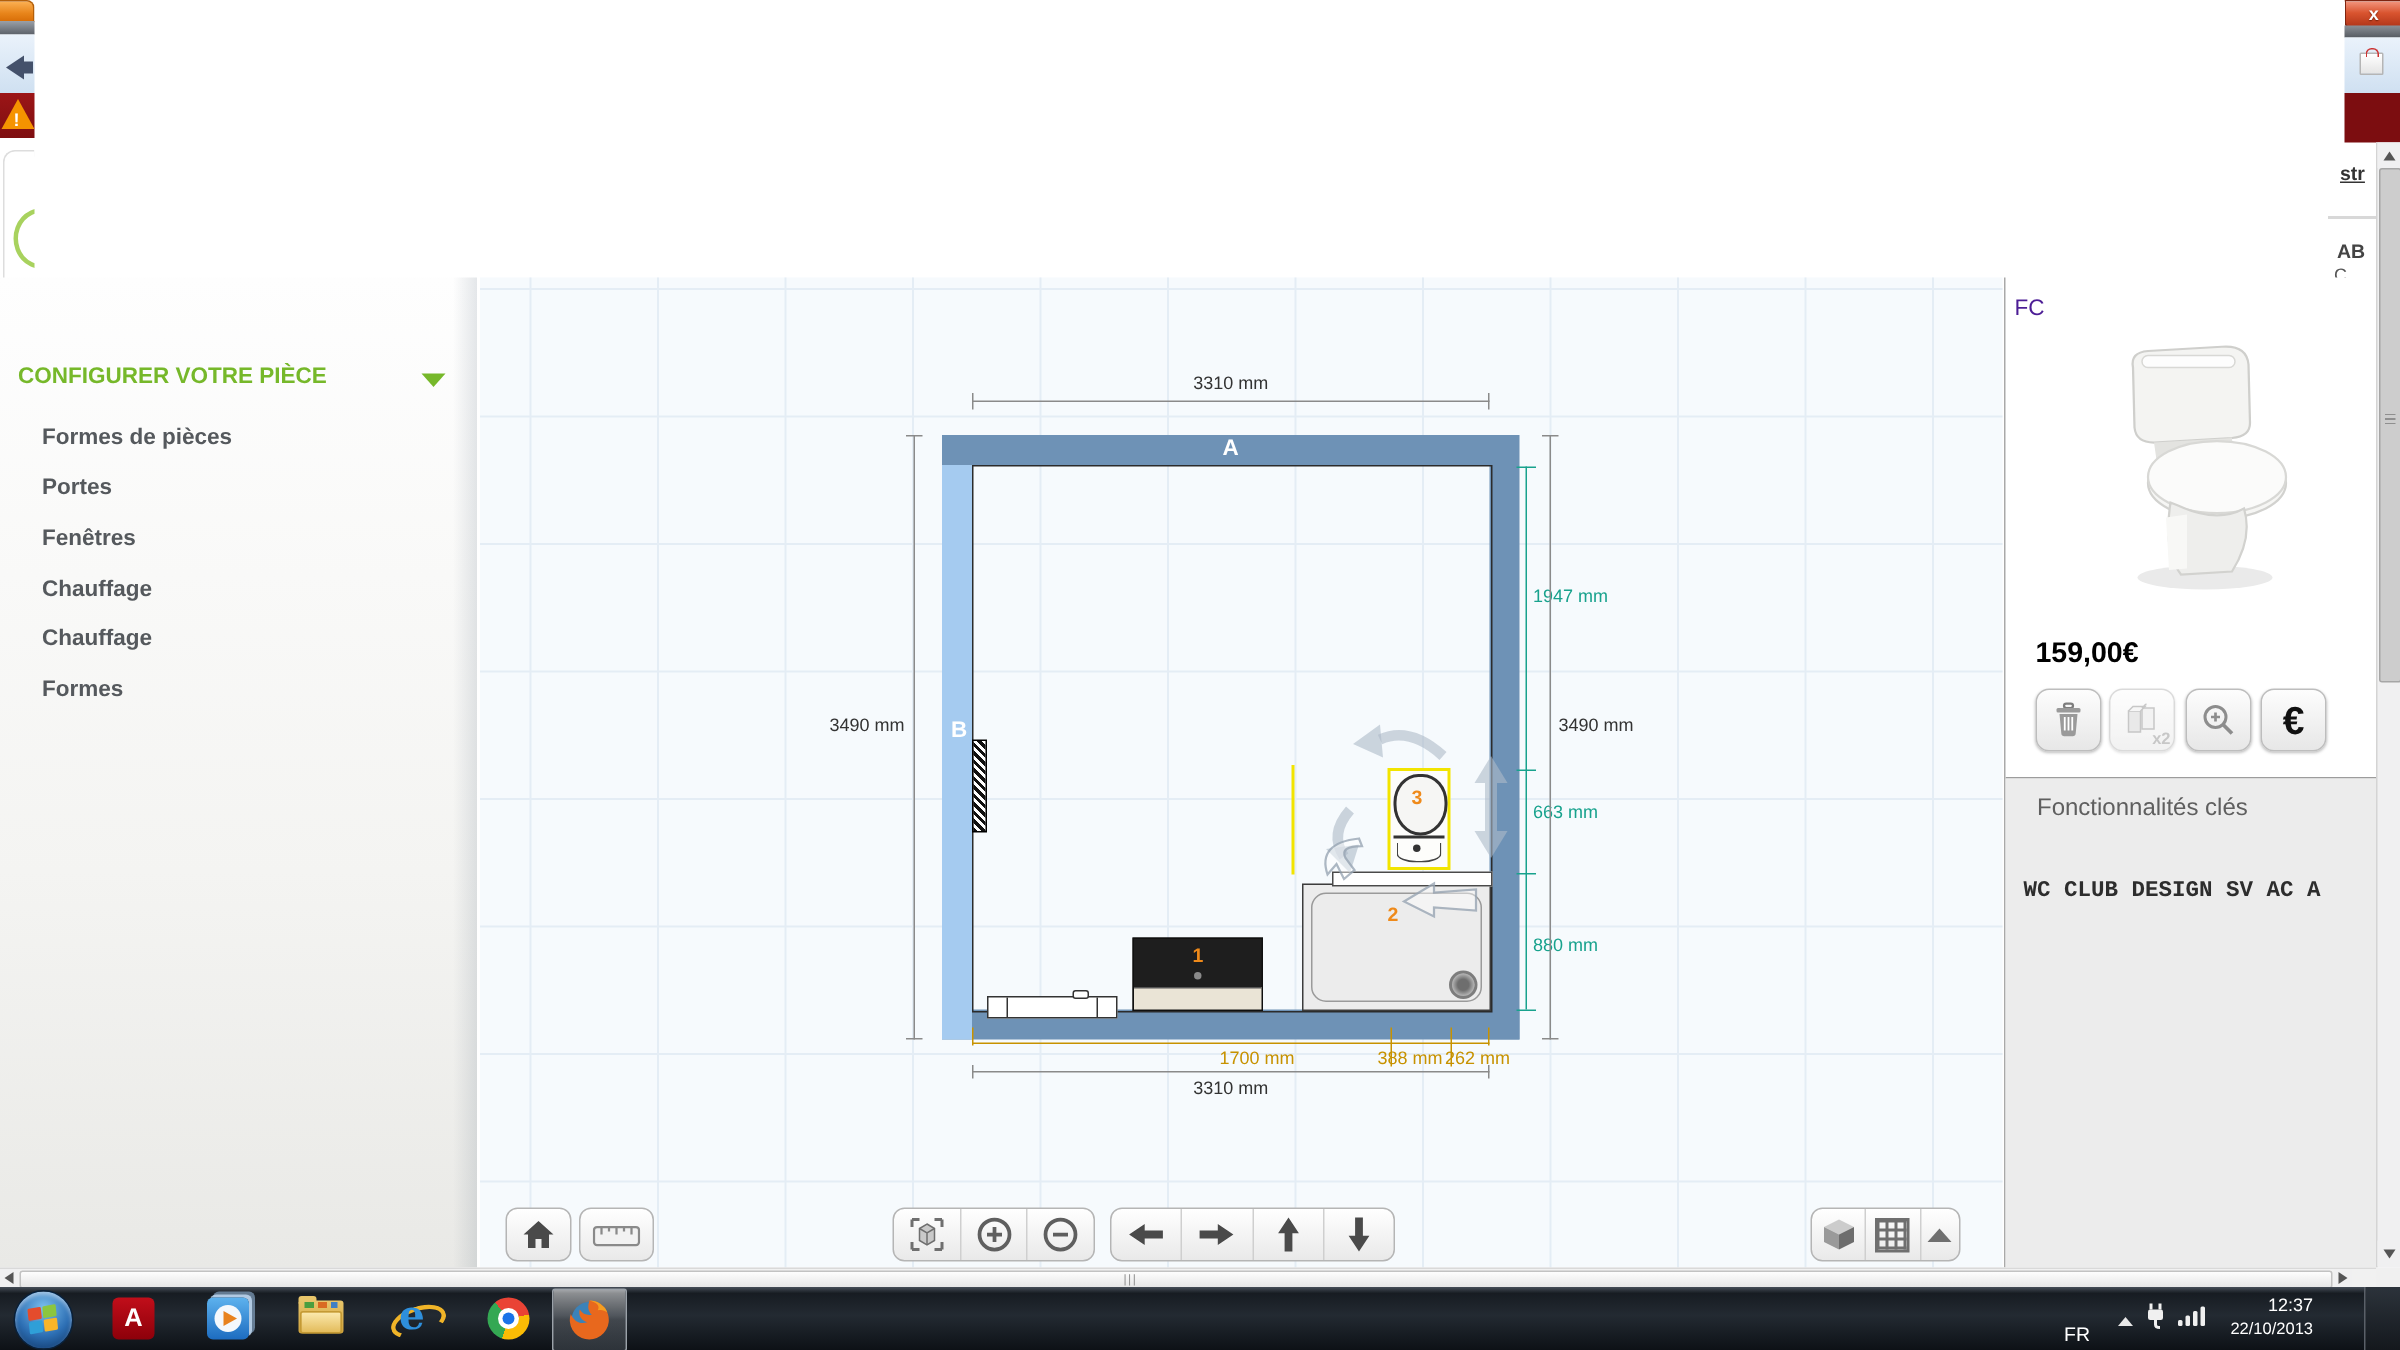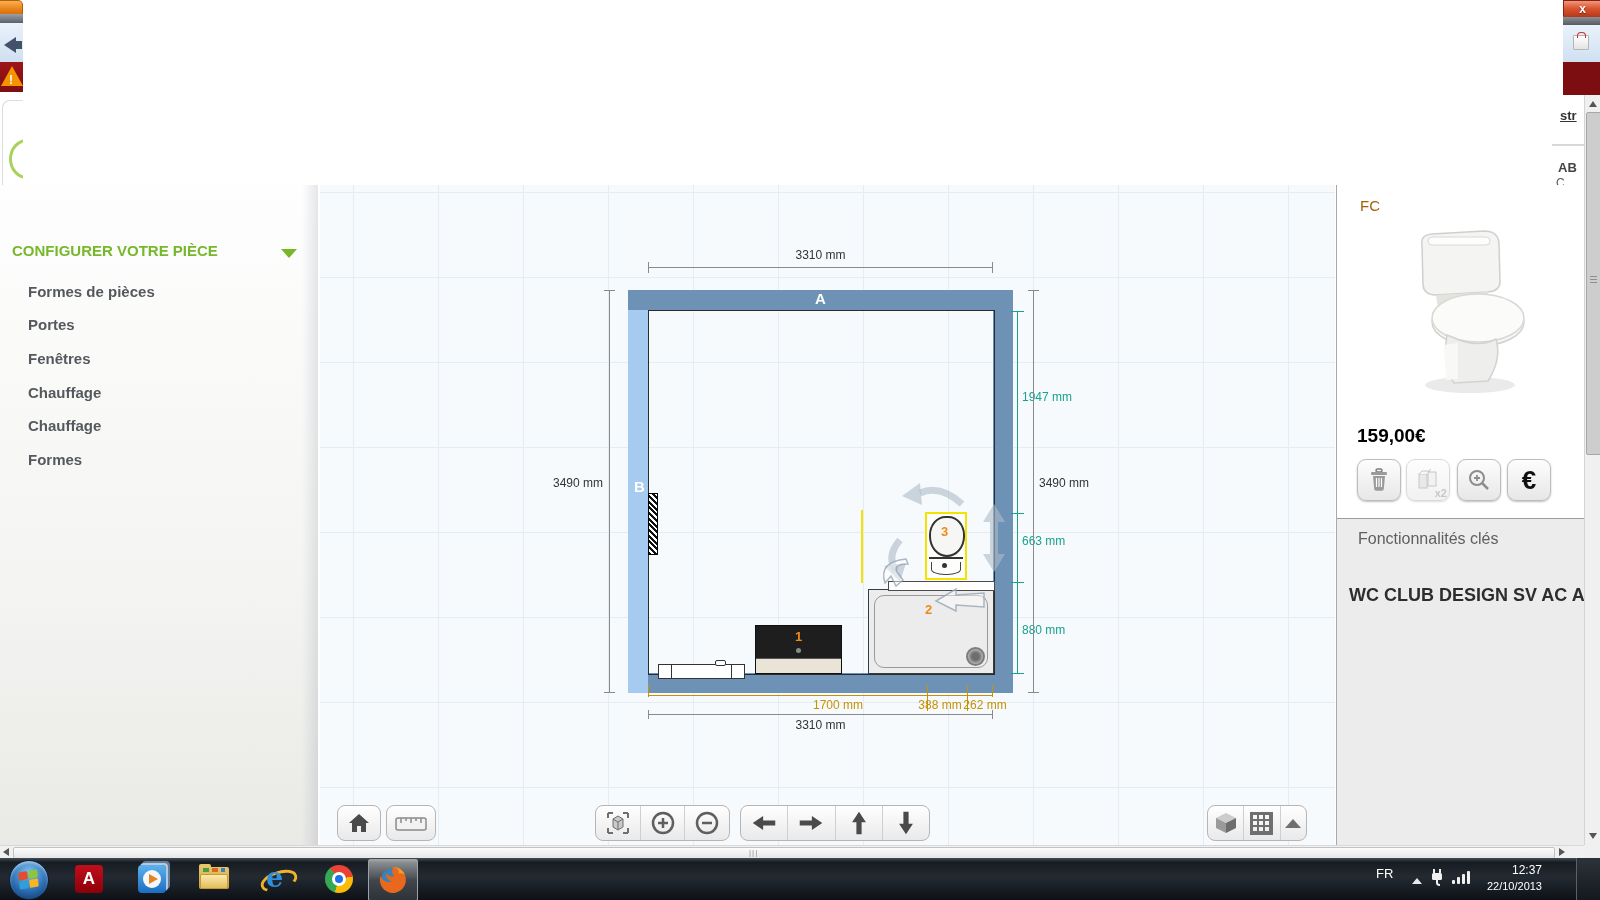--- a/index.html
+++ b/index.html
@@ -100,30 +100,30 @@
     border:1px solid #b5b5b5;border-radius:8px;box-sizing:border-box;display:flex;}
   .vcell{height:100%;display:flex;align-items:center;justify-content:center;border-left:1px solid #cfcfcf;cursor:pointer;}
   .vcell:first-child{border-left:none;}
   .grid-ico{width:19px;height:19px;border:2px solid #6f6f6f;
     background-image:linear-gradient(#6f6f6f 2px,transparent 2px),linear-gradient(90deg,#6f6f6f 2px,transparent 2px);
     background-size:6px 6px;background-position:-1px -1px;}
   .tri-up-sm{width:0;height:0;border-left:8px solid transparent;border-right:8px solid transparent;border-bottom:9px solid #6f6f6f;}
 
   
   .rpanel{left:1336px;top:185px;width:248px;height:660px;background:#fff;border-left:1px solid #a9a9a9;overflow:hidden;}
-  .p-code{position:absolute;left:23px;top:12px;font-size:15px;color:#a16207;}
+  .p-code{position:absolute;left:6px;top:12px;font-size:15px;color:#4c1d95;}
   .p-price{position:absolute;left:20px;top:240px;font-size:19px;font-weight:bold;color:#000;}
   .pbtn{position:absolute;top:274px;width:42px;height:40px;background:linear-gradient(#fdfdfd,#e7e7e7);
     border:1px solid #bdbdbd;border-radius:9px;box-shadow:0 1px 2px rgba(0,0,0,.25);display:flex;align-items:center;justify-content:center;cursor:pointer;}
   .pbtn .euro{font-size:26px;font-weight:bold;color:#111;}
   .x2tag{position:absolute;right:2px;bottom:1px;font-size:11px;font-weight:bold;color:#9a9a9a;}
   .p-divider{position:absolute;left:0;top:333px;width:248px;height:1px;background:#9c9c9c;}
   .p-lower{position:absolute;left:0;top:334px;width:248px;height:326px;background:#ececec;}
   .p-section{position:absolute;left:21px;top:11px;font-size:16px;color:#5f5f5f;}
-  .p-name{position:absolute;left:12px;top:66px;font-size:18px;font-weight:bold;color:#2d2d2d;white-space:nowrap;}
+  .p-name{position:absolute;left:12px;top:66px;font-size:15px;font-weight:bold;color:#2d2d2d;white-space:nowrap;font-family:Liberation Mono, monospace;}
 
   
   .vscroll{left:1584px;top:95px;width:16px;height:750px;background:#f0f0f1;border-left:1px solid #d4d4d4;box-sizing:border-box;}
   .sb-btn{position:absolute;left:0;width:15px;height:17px;background:#f0f0f1;display:flex;align-items:center;justify-content:center;cursor:pointer;}
   .tri-up{width:0;height:0;border-left:4px solid transparent;border-right:4px solid transparent;border-bottom:6px solid #555;}
   .tri-down{width:0;height:0;border-left:4px solid transparent;border-right:4px solid transparent;border-top:6px solid #555;}
   .tri-left{width:0;height:0;border-top:4px solid transparent;border-bottom:4px solid transparent;border-right:6px solid #555;}
   .tri-right{width:0;height:0;border-top:4px solid transparent;border-bottom:4px solid transparent;border-left:6px solid #555;}
   .vthumb{position:absolute;left:1px;top:17px;width:13px;height:341px;background:#cdcdcd;border:1px solid #a6a6a6;border-radius:2px;cursor:pointer;}
   .vthumb::after{content:"";position:absolute;left:3px;top:163px;width:7px;height:7px;
@@ -486,21 +486,21 @@
       <div class="chrome"></div>
     </div>
   <div class="ff-btn">
     <svg width="32" height="32" viewBox="0 0 32 32">
       <circle cx="16" cy="16" r="12" fill="#3b82b8"></circle>
       <path d="M16 3 a13 13 0 1 1 -12.5 9 c2.5 5.5 6.5 7 11 5.5 -4.5-1.5-6-5-5-8.5 2 3 4.5 4 8 3.5 -2.5-2.5-3-5.5-1.5-9.5 z" fill="#e8681d"></path>
       <path d="M16 3 a13 13 0 0 1 12 8 c-2-1.5-4-2-6.5-1.5 1.5-2.5 0-5-5.5-6.5z" fill="#f59d20"></path>
     </svg>
   </div>
 
-  <div class="tray-txt" style="left:1376px;top:8px;">FR</div>
+  <div class="tray-txt" style="left:1376px;top:24px;">FR</div>
   <div class="tray-tri"></div>
   <svg class="plug" viewBox="0 0 16 18">
     <path d="M4 1 v4 M10 1 v4" stroke="#f0f0f0" stroke-width="2"></path>
     <rect x="2" y="5" width="10" height="7" rx="1.5" fill="#f0f0f0"></rect>
     <path d="M7 12 v3 q0 2 3 2" stroke="#f0f0f0" stroke-width="2" fill="none"></path>
   </svg>
   <div class="sigbars">
     <i style="left:0;height:4px;"></i>
       <i style="left:5px;height:7px;"></i>
       <i style="left:10px;height:10px;"></i>

